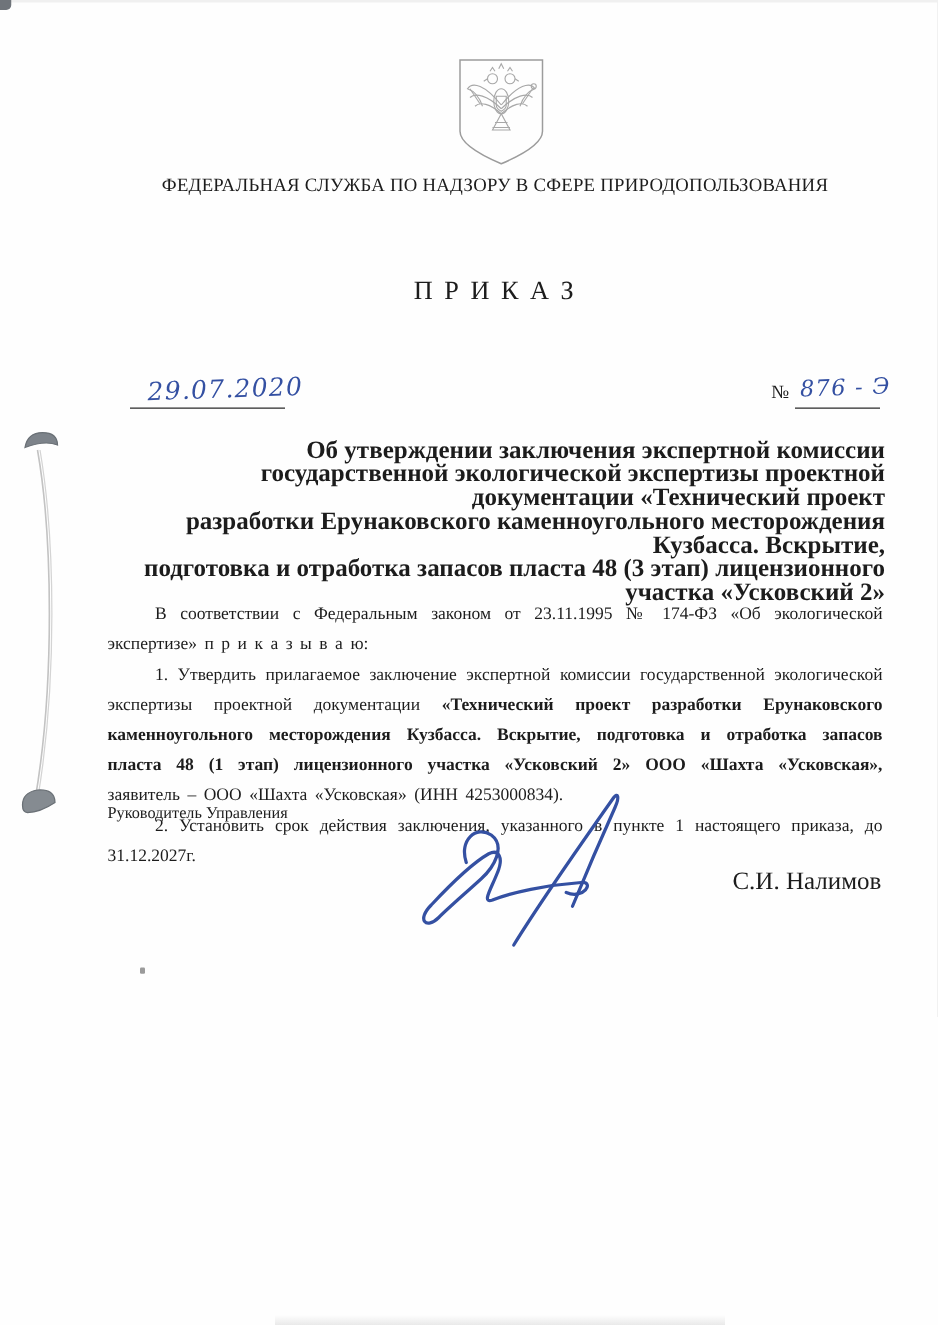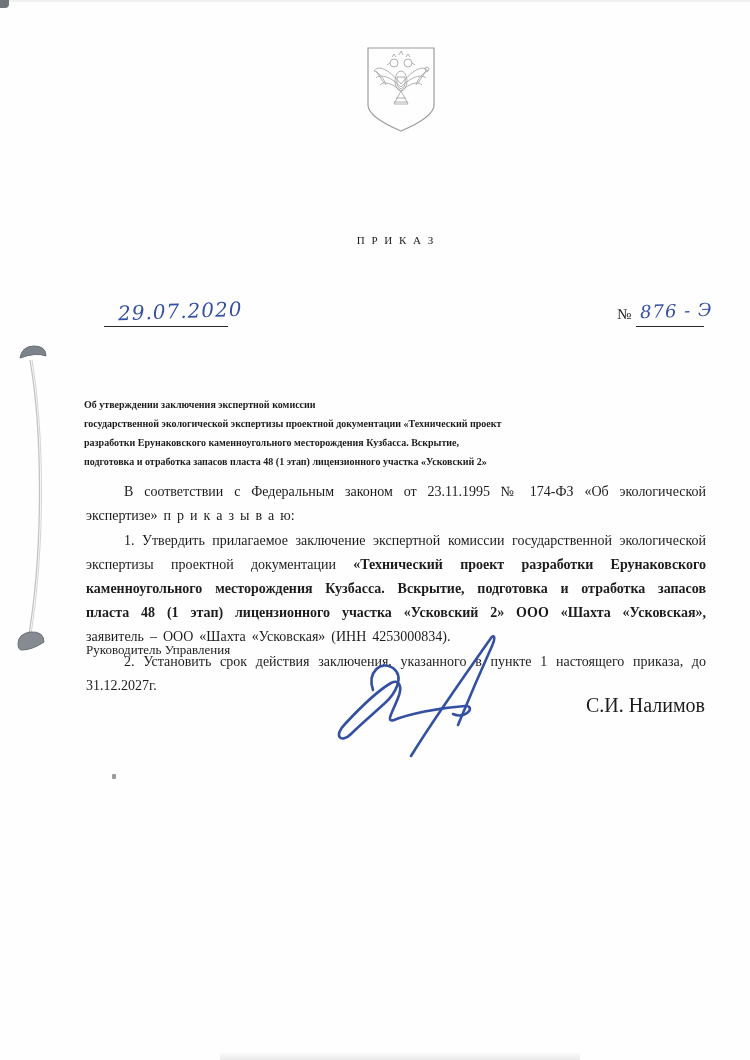--- a/index.html
+++ b/index.html
@@ -10,37 +10,37 @@
     font-family:"Liberation Serif","DejaVu Serif",serif;
     color:#1c1c1c;
     overflow:hidden;
   }
   
   .emblem{position:absolute;left:365px;top:46px;width:72px;height:88px;}
   
   .hdr{position:absolute;left:86px;width:620px;text-align:center;}
   .agency{top:141px;font-size:15px;letter-spacing:.2px;}
   .dept{top:172px;font-size:15px;font-weight:bold;line-height:19px;}
-  .doctype{top:234px;font-size:11px;letter-spacing:2px;}
+  .doctype{top:220px;font-size:21px;letter-spacing:2px;}
   .city{top:259px;font-size:14.5px;}
   
   .req-date{position:absolute;left:104px;top:326px;width:124px;border-bottom:1.5px solid #2a2a2a;}
   .req-num-line{position:absolute;left:636px;top:326px;width:68px;border-bottom:1.5px solid #2a2a2a;}
   .hand{
     position:absolute;color:#3450a2;
     font-family:"DejaVu Serif",serif;font-style:italic;
     font-size:20px;letter-spacing:1px;transform:rotate(-2deg);
     white-space:nowrap;
   }
   .hand-date{left:118px;top:299px;}
   .hand-num{left:640px;top:300px;font-size:18px;}
   .num-sign{position:absolute;left:617px;top:306px;font-size:15px;color:#1c1c1c;}
   
-  .title{position:absolute;left:84px;top:351px;width:624px;text-align:left;
-         font-weight:bold;font-size:10px;line-height:19px;margin-top:44px;}
+  .title{position:absolute;left:84px;top:351px;width:624px;text-align:right;
+         font-weight:bold;font-size:20px;line-height:19px;}
   
   .body-block{position:absolute;left:86px;top:480px;width:620px;
               font-size:14px;line-height:24px;text-align:justify;}
   .body-block p{margin:0 0 1px 0;text-indent:38px;word-spacing:2.5px;}
   .body-block .b{font-weight:bold;}
   
   .sig-label{position:absolute;left:86px;top:642px;font-size:13px;}
   .sig-name{position:absolute;right:45px;top:694px;font-size:20px;}
   .sig-stroke{position:absolute;left:315px;top:628px;width:200px;height:130px;}
   
@@ -82,33 +82,34 @@
         <path d="M36 45 l-7 13 h14 z"></path>
         <path d="M31 52 h10"></path>
           <path d="M29 56 h14"></path>
         <path d="M19 37 l-8 -12"></path>
           <path d="M53 37 l8 -12"></path>
         <circle cx="62" cy="23" r="2"></circle>
       </g>
     </svg>
   </div>
 
+  <div class="hdr agency">ФЕДЕРАЛЬНАЯ СЛУЖБА ПО НАДЗОРУ В СФЕРЕ ПРИРОДОПОЛЬЗОВАНИЯ</div>
   <div class="hdr doctype">П Р И К А З</div>
 
   <div class="req-date"></div>
   <span class="hand hand-date">29.07.2020</span>
   <span class="num-sign">№</span>
   <div class="req-num-line"></div>
   <span class="hand hand-num">876 - Э</span>
 
   <div class="title">
     <div>Об утверждении заключения экспертной комиссии</div>
     <div>государственной экологической экспертизы проектной документации «Технический проект</div>
     <div>разработки Ерунаковского каменноугольного месторождения Кузбасса. Вскрытие,</div>
-    <div>подготовка и отработка запасов пласта 48 (1 этап) лицензионного участка «Усковский 2»</div>
+    <div>подготовка и отработка запасов пласта 48 (3 этап) лицензионного участка «Усковский 2»</div>
   </div>
 
   <div class="body-block">
     <p><span>В соответствии с Федеральным законом от 23.11.1995 № 174-ФЗ «Об экологической экспертизе» п р и к а з ы в а ю:</span></p>
     <p><span>1. Утвердить прилагаемое заключение экспертной комиссии государственной экологической экспертизы проектной документации </span><span class="b">«Технический проект разработки Ерунаковского каменноугольного месторождения Кузбасса. Вскрытие, подготовка и отработка запасов пласта 48 (1 этап) лицензионного участка «Усковский 2» ООО «Шахта «Усковская»,</span><span> заявитель – ООО «Шахта «Усковская» (ИНН 4253000834).</span></p>
     <p><span>2. Установить срок действия заключения, указанного в пункте 1 настоящего приказа, до 31.12.2027г.</span></p>
   </div>
 
   <div class="sig-label">Руководитель Управления</div>
   <div class="sig-stroke">

